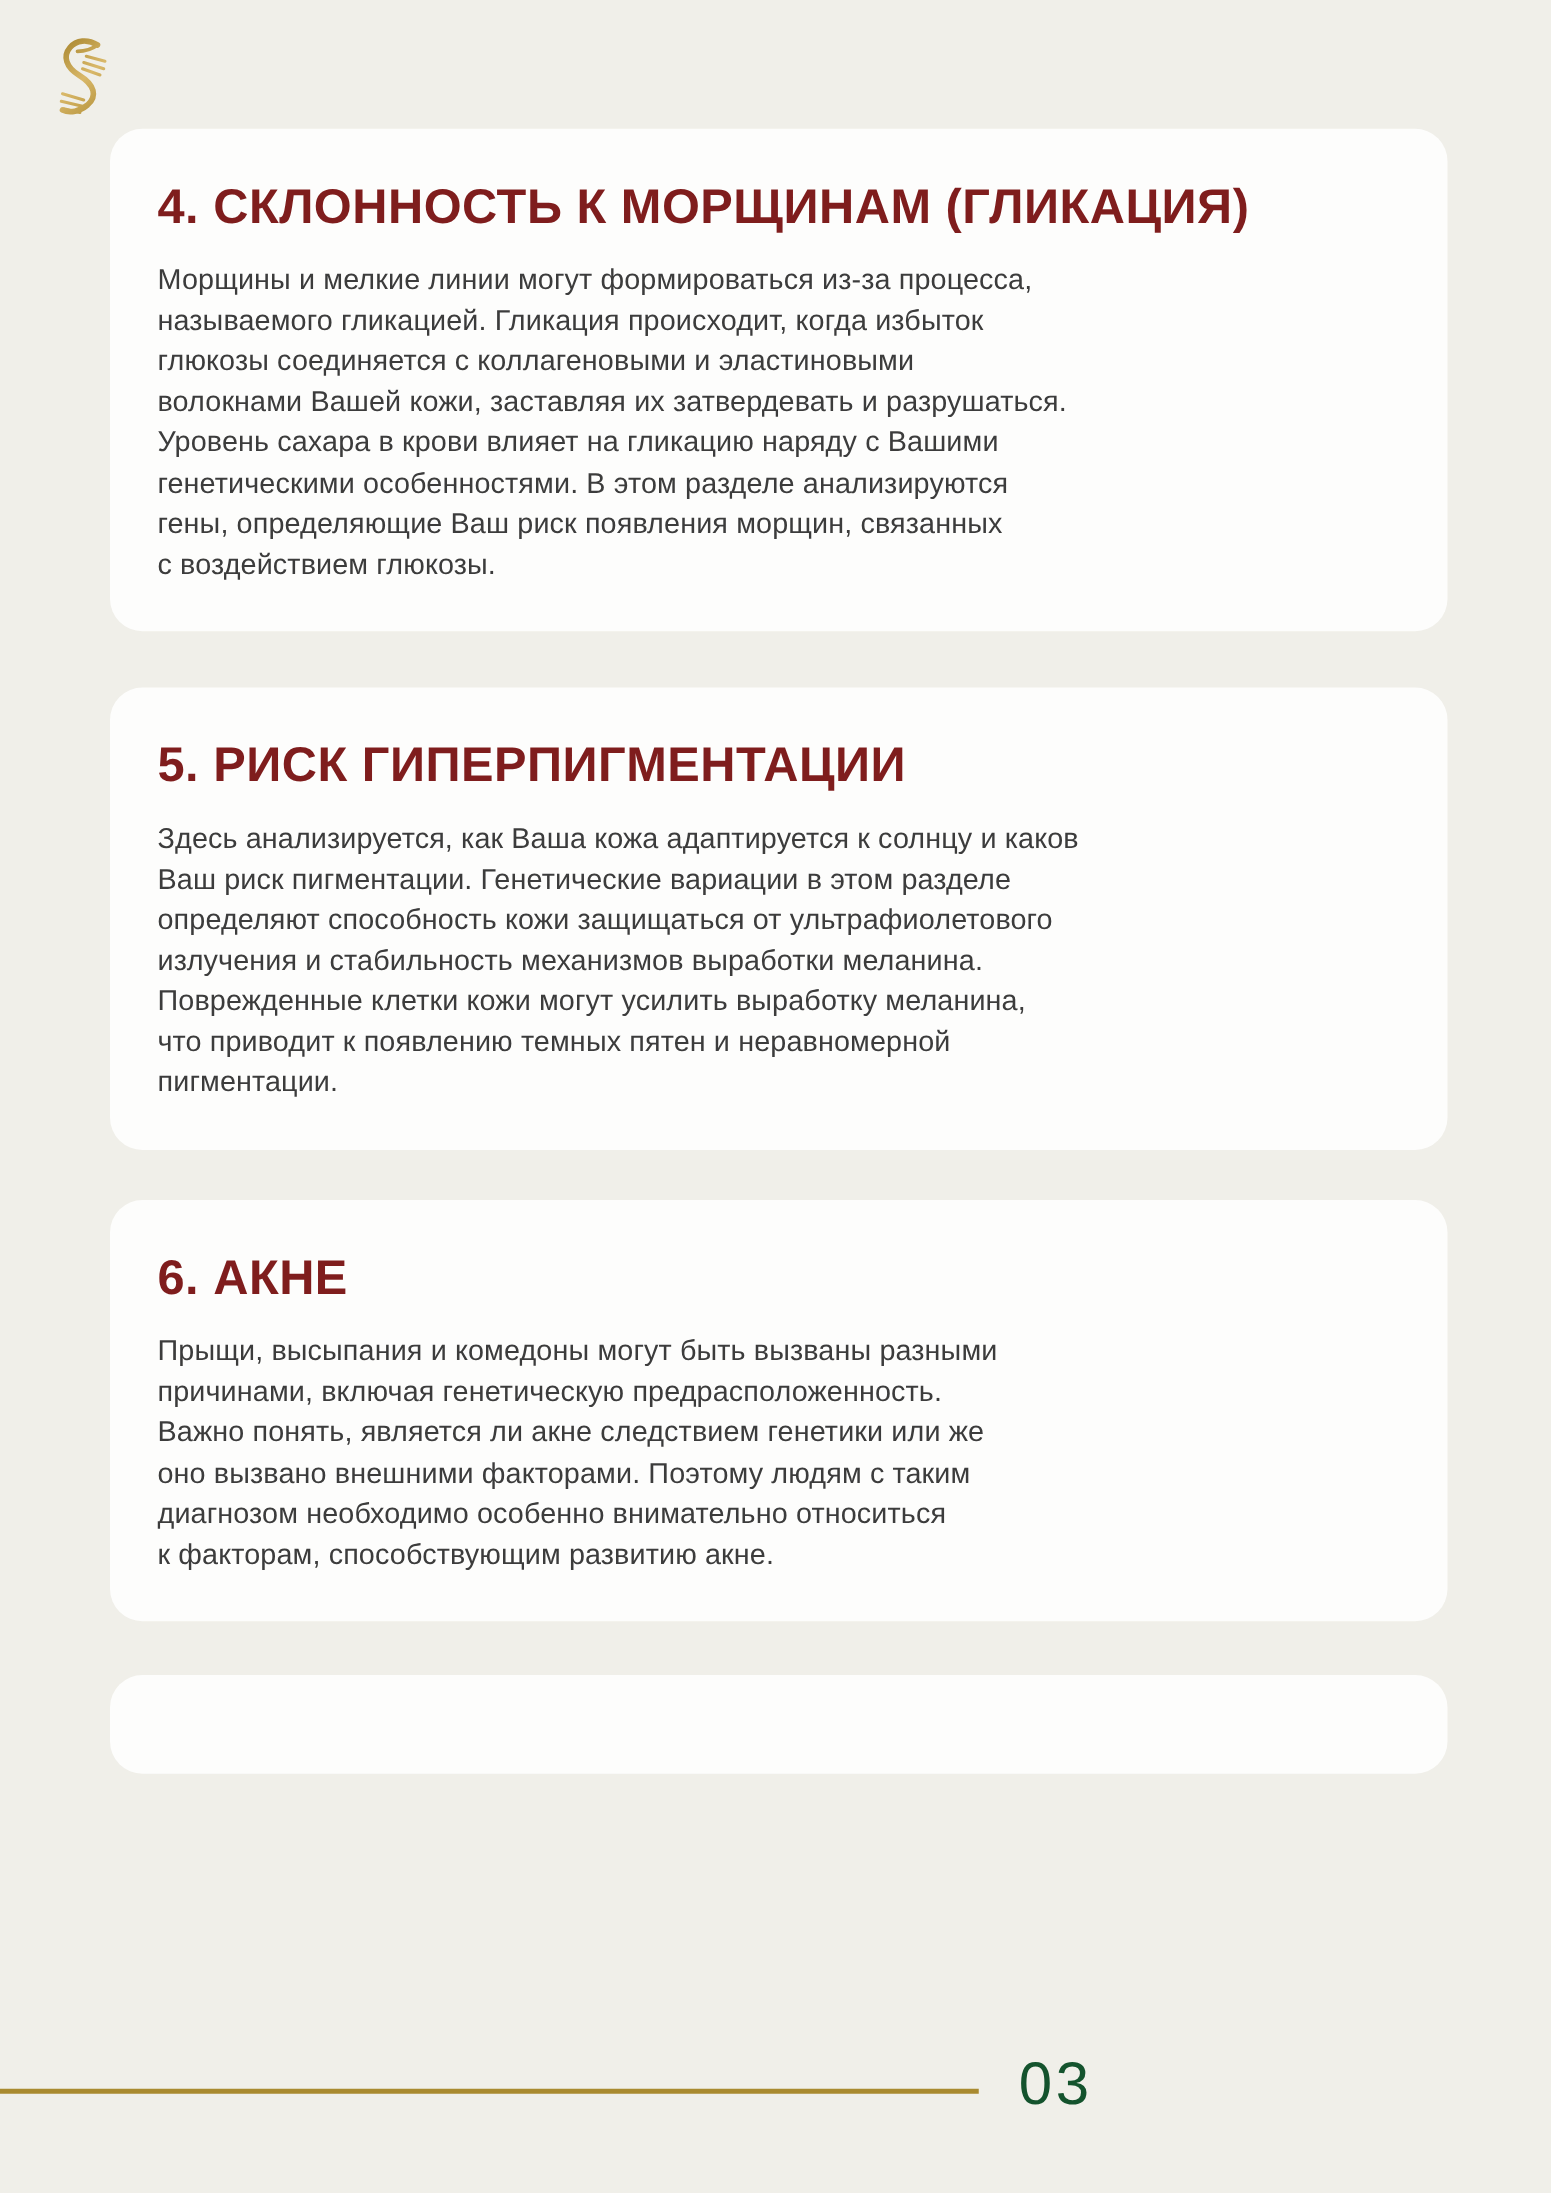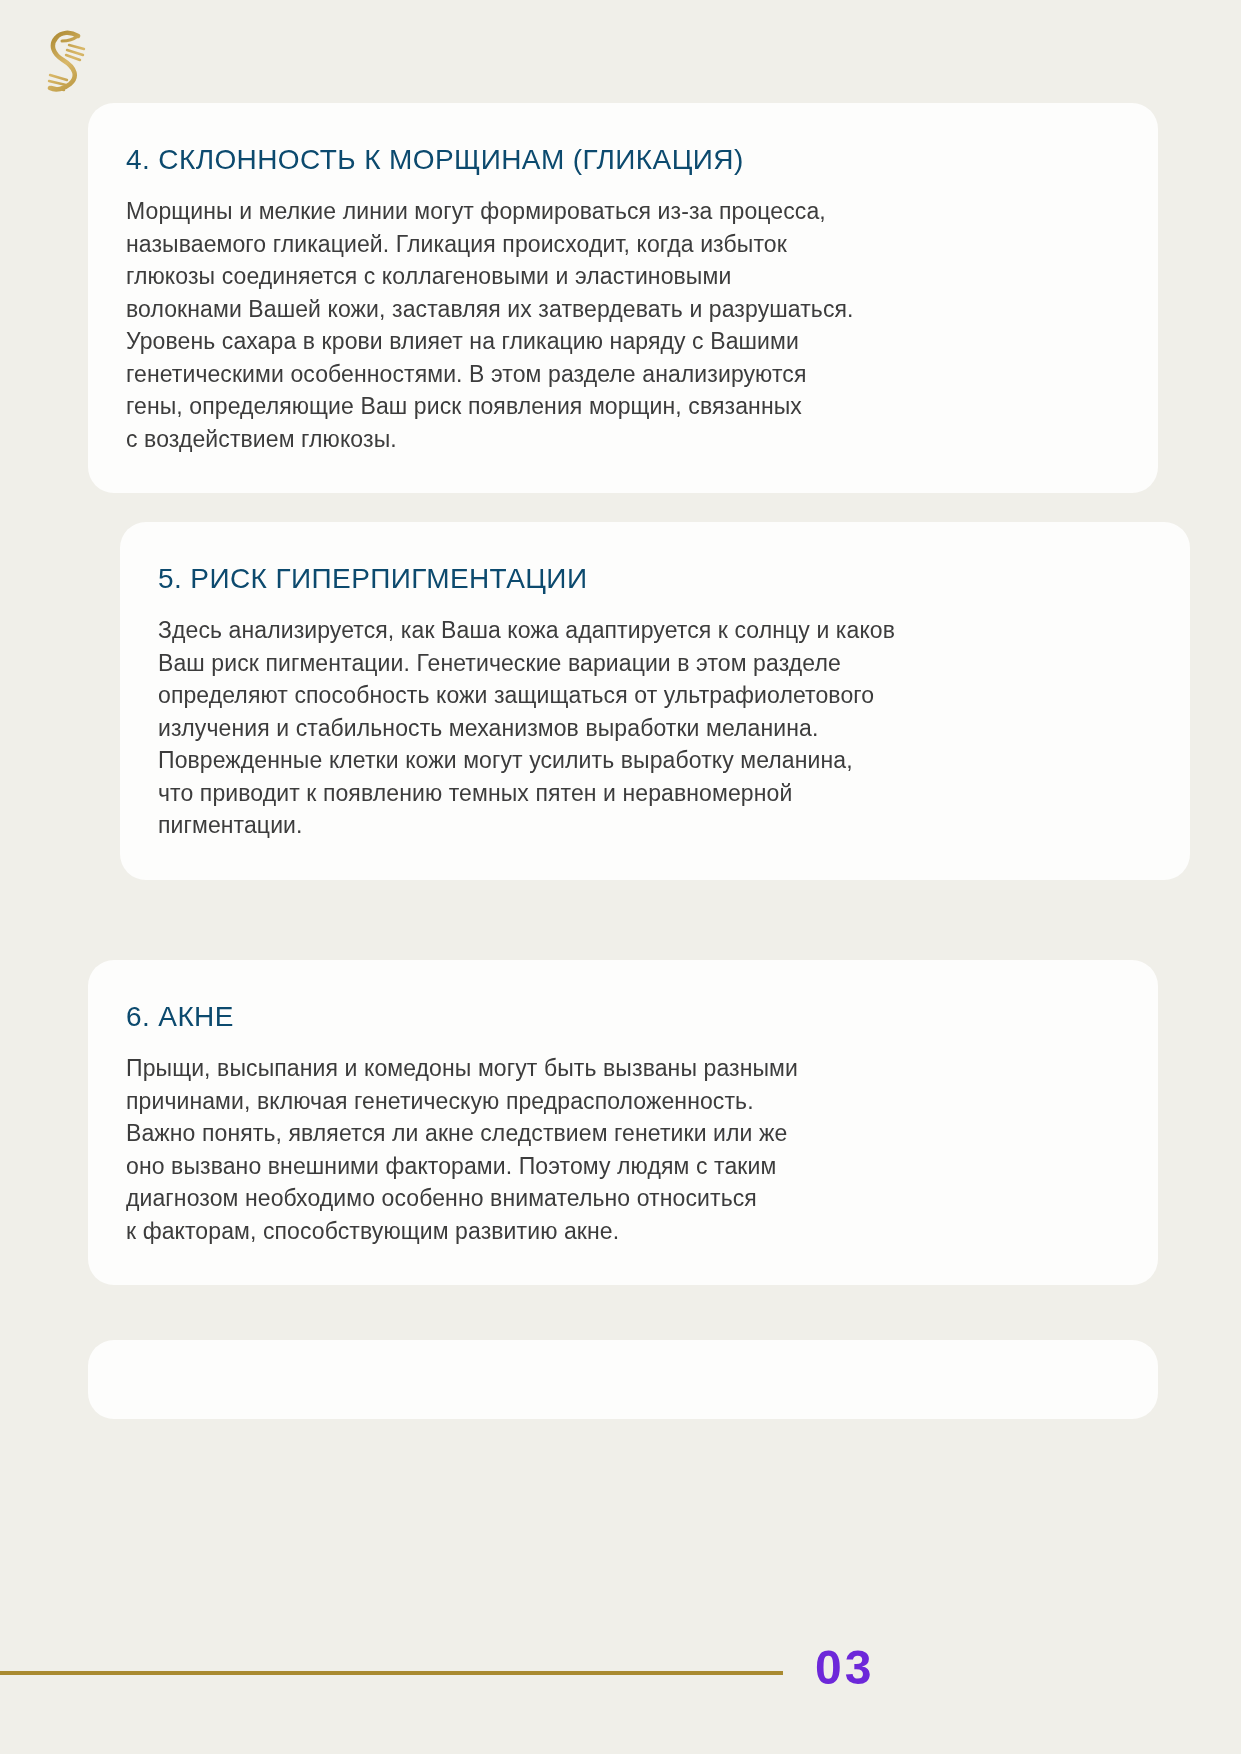--- a/index.html
+++ b/index.html
@@ -21,27 +21,27 @@
   }
   .card {
     position: absolute;
     left: 88px;
     width: 1070px;
     background: #fdfdfc;
     border-radius: 26px;
     padding: 41px 44px 38px 38px;
   }
   .card-1 { top: 103px; }
-  .card-2 { top: 522px; margin-left: 32px; }
+  .card-2 { top: 550px; }
   .card-3 { top: 960px; }
   .card-4 { top: 1340px; }
   .card h2 {
-    font-size: 28px;
-    font-weight: 400;
-    color: #0c4a6e;
+    font-size: 39px;
+    font-weight: 700;
+    color: #7f1d1d;
     letter-spacing: 0.4px;
     margin-bottom: 19px;
     font-family: "Liberation Sans", "DejaVu Sans", sans-serif;
   }
   .card p {
     font-size: 23px;
     line-height: 32.5px;
     color: #3c3c3c;
     letter-spacing: 0.1px;
     font-weight: 400;
@@ -53,23 +53,23 @@
     width: 783px;
     height: 4px;
     background: #a98a30;
   }
   .page-number {
     position: absolute;
     left: 815px;
     top: 1644px;
     font-size: 48px;
     line-height: 1;
-    font-weight: 700;
+    font-weight: 400;
     letter-spacing: 3px;
-    color: #6d28d9;
+    color: #14532d;
   }
 </style>
 </head>
 <body>
 
 <div class="page">
 
   <div class="logo">
     <svg width="52" height="66" viewBox="0 0 52 66" fill="none" xmlns="http://www.w3.org/2000/svg">
       <defs>

